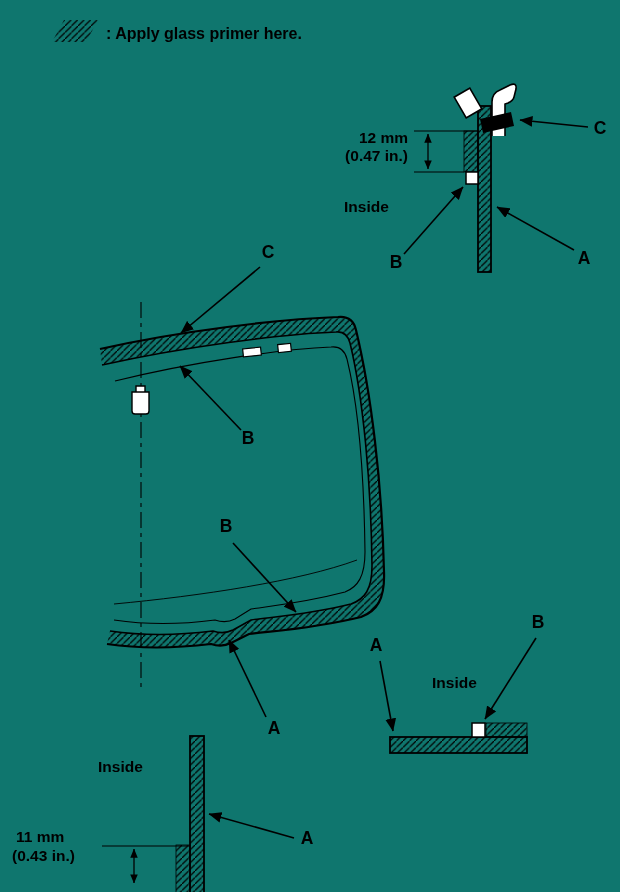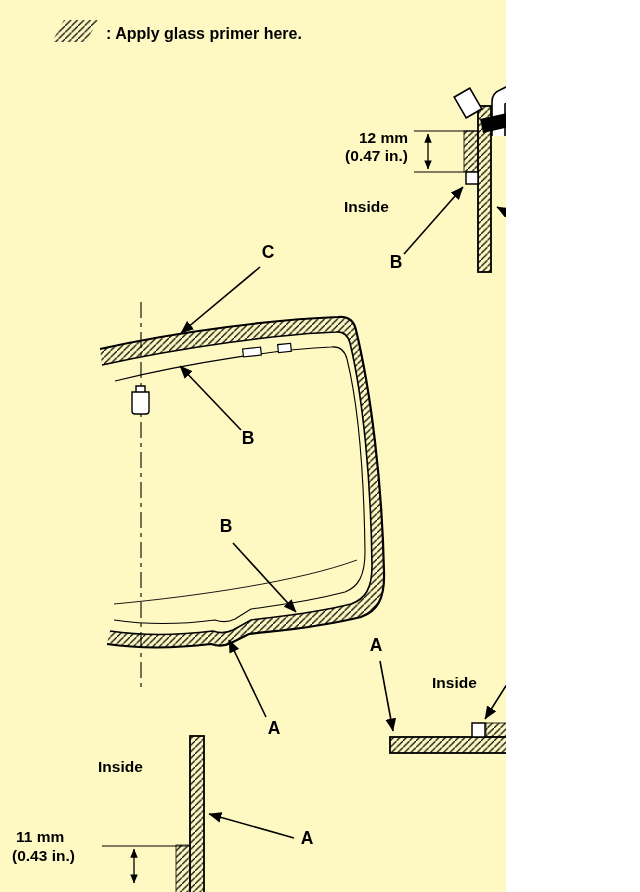--- a/index.html
+++ b/index.html
@@ -1,16 +1,16 @@
 <!DOCTYPE html>
 <html><head>
 <meta charset="utf-8">
 <style>
   html,body{margin:0;padding:0;background:#fff;}
-  .canvas{position:relative;width:506px;height:892px;background:#fef9c3;overflow:hidden;font-family:"Liberation Sans","DejaVu Sans",sans-serif;}
+  .canvas{position:relative;width:620px;height:892px;background:#0f766e;overflow:hidden;font-family:"Liberation Sans","DejaVu Sans",sans-serif;}
   svg text{font-family:"Liberation Sans","DejaVu Sans",sans-serif;font-weight:bold;fill:#000;}
   .t17{font-size:17.5px;}
   .t15{font-size:15.5px;}
   .t16{font-size:16px;}
 </style>
 </head>
 <body>
 
 <div class="canvas">
 <svg width="640" height="892" viewBox="0 0 640 892">

